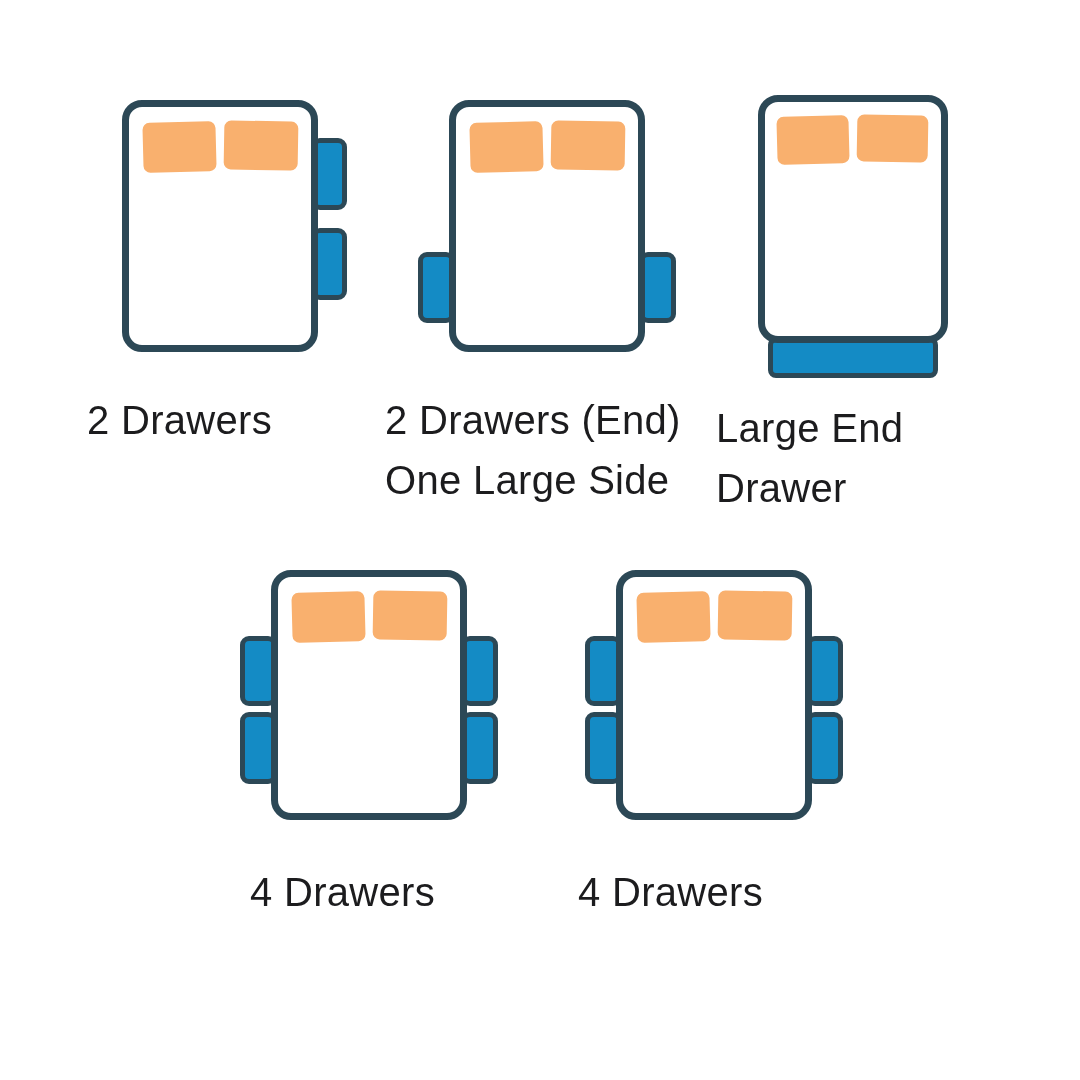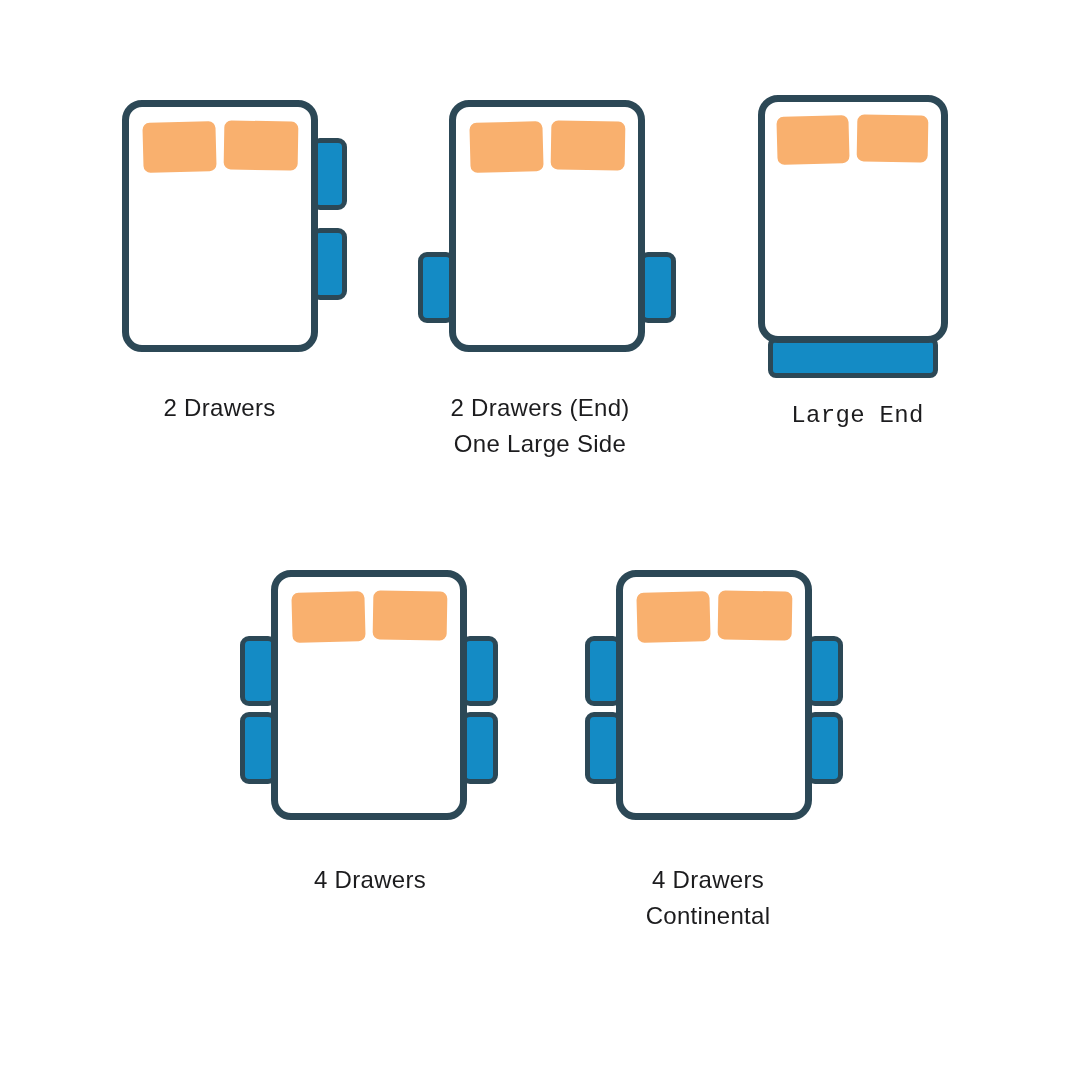--- a/index.html
+++ b/index.html
@@ -32,26 +32,25 @@
   .drawer {
     position: absolute;
     background: var(--blue, #148bc5);
     border: 5px solid var(--navy, #2c4856);
     border-radius: 9px;
     box-sizing: border-box;
     z-index: 1;
   }
   .label {
     position: absolute;
-    font-size: 24px;
+    font-size: 40px;
     line-height: 1.5;
     font-weight: 500;
     letter-spacing: 0.3px;
     color: var(--text, #1c1c1e);
-    text-align: center;
   }
 
   
   .pillow.pA { left: 14px; top: 15px; width: 73px; height: 50px; transform: rotate(-1.5deg); }
   .pillow.pB { left: 95px; top: 14px; width: 74px; height: 49px; transform: rotate(1deg); }
 
   
   #f1 { left: 122px; top: 100px; width: 230px; height: 260px; }
   #f1 .bed { left: 0; top: 0; width: 196px; height: 252px; }
   #f1 .d1 { left: 189px; top: 38px;  width: 36px; height: 72px; }
@@ -82,21 +81,21 @@
   #f5 { left: 585px; top: 570px; width: 258px; height: 255px; }
   #f5 .bed { left: 31px; top: 0; width: 196px; height: 250px; }
   #f5 .dL1 { left: 0;     top: 66px;  width: 37px; height: 70px; }
   #f5 .dL2 { left: 0;     top: 142px; width: 37px; height: 72px; }
   #f5 .dR1 { left: 221px; top: 66px;  width: 37px; height: 70px; }
   #f5 .dR2 { left: 221px; top: 142px; width: 37px; height: 72px; }
 
   
   #lbl1 { left: 87px;  top: 390px; width: 265px; }
   #lbl2 { left: 385px; top: 390px; width: 310px; }
-  #lbl3 { left: 740px; top: 398px; width: 235px; font-family: Liberation Mono, monospace; }
+  #lbl3 { left: 716px; top: 398px; width: 235px; }
   #lbl4 { left: 250px; top: 862px; width: 240px; }
   #lbl5 { left: 578px; top: 862px; width: 260px; }
 </style>
 </head>
 <body>
 
 <div class="canvas">
 
   <div class="fig" id="f1">
     <div class="drawer d1"></div>
@@ -125,20 +124,21 @@
 
   <div class="fig" id="f3">
     <div class="drawer dE"></div>
     <div class="bed">
       <div class="pillow pA"></div>
       <div class="pillow pB"></div>
     </div>
   </div>
   <div class="label" id="lbl3">
     <div>Large End</div>
+    <div>Drawer</div>
   </div>
 
   <div class="fig" id="f4">
     <div class="drawer dL1"></div>
     <div class="drawer dL2"></div>
     <div class="drawer dR1"></div>
     <div class="drawer dR2"></div>
     <div class="bed">
       <div class="pillow pA"></div>
       <div class="pillow pB"></div>
@@ -153,16 +153,15 @@
     <div class="drawer dL2"></div>
     <div class="drawer dR1"></div>
     <div class="drawer dR2"></div>
     <div class="bed">
       <div class="pillow pA"></div>
       <div class="pillow pB"></div>
     </div>
   </div>
   <div class="label" id="lbl5">
     <div>4 Drawers</div>
-    <div>Continental</div>
   </div>
 
 </div>
 
 </body></html>

